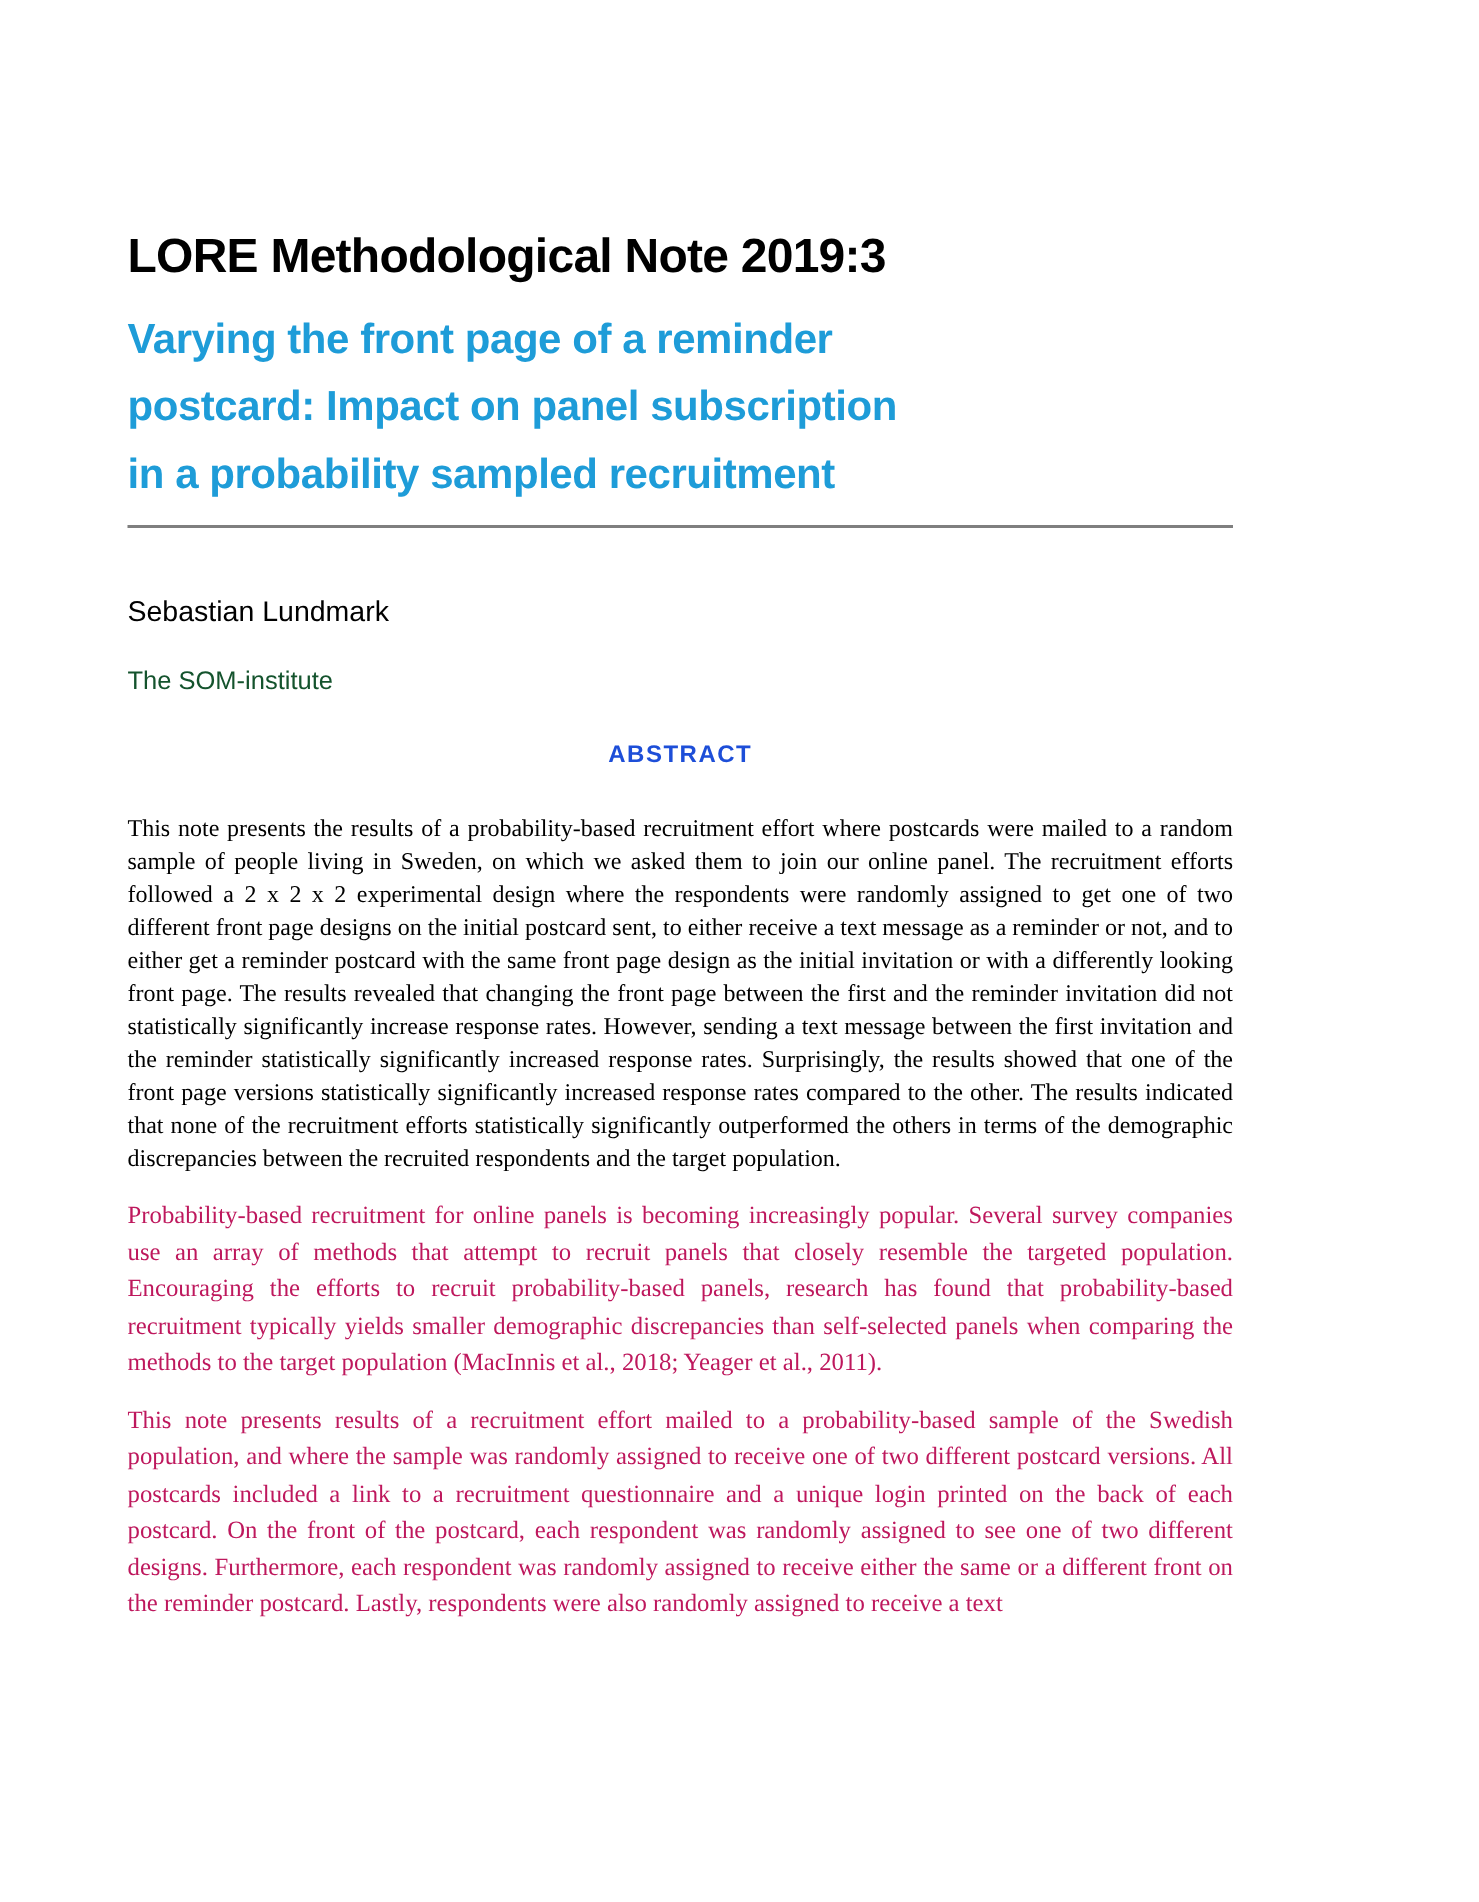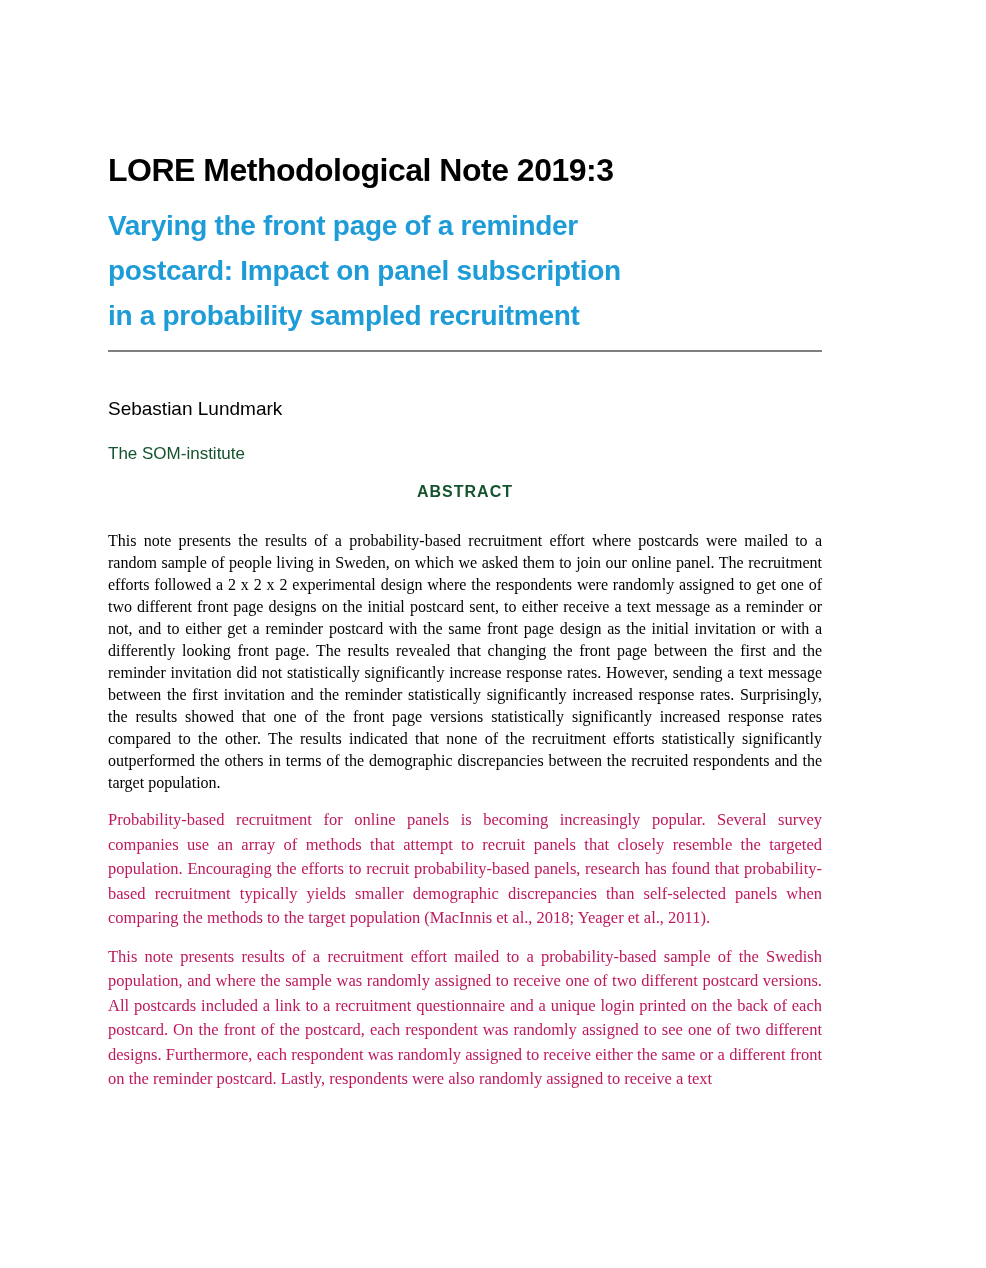--- a/index.html
+++ b/index.html
@@ -6,21 +6,21 @@
     margin: 0;
     padding: 0;
     background: #ffffff;
   }
   .page {
     position: relative;
     width: 986px;
     height: 1268px;
     background: #ffffff;
     box-sizing: border-box;
-    padding: 150px 164px 0 108px;
+    padding: 150px 164px 0 85px;
     overflow: hidden;
   }
   .doc-title {
     margin: 0;
     font-family: "Liberation Sans", sans-serif;
     font-weight: bold;
     font-size: 32px;
     line-height: 40px;
     color: #000000;
     letter-spacing: -0.5px;
@@ -51,28 +51,28 @@
   }
   .author-affiliation {
     margin: 22px 0 0 0;
     font-family: "Liberation Sans", sans-serif;
     font-size: 17px;
     line-height: 22px;
     color: #14532d;
     font-weight: normal;
   }
   .abstract-heading {
-    margin: 17px 0 0 0;
+    margin: 29px 0 0 0;
     text-align: center;
     font-family: "Liberation Sans", sans-serif;
     font-weight: bold;
     font-size: 16px;
     line-height: 20px;
     letter-spacing: 1px;
-    color: #14532d;
+    color: #1d4ed8;
   }
   .abstract-text {
     margin: 28px 0 0 0;
     font-family: "Liberation Serif", serif;
     font-size: 16px;
     line-height: 22px;
     color: #000000;
     text-align: justify;
   }
   .section-heading {

